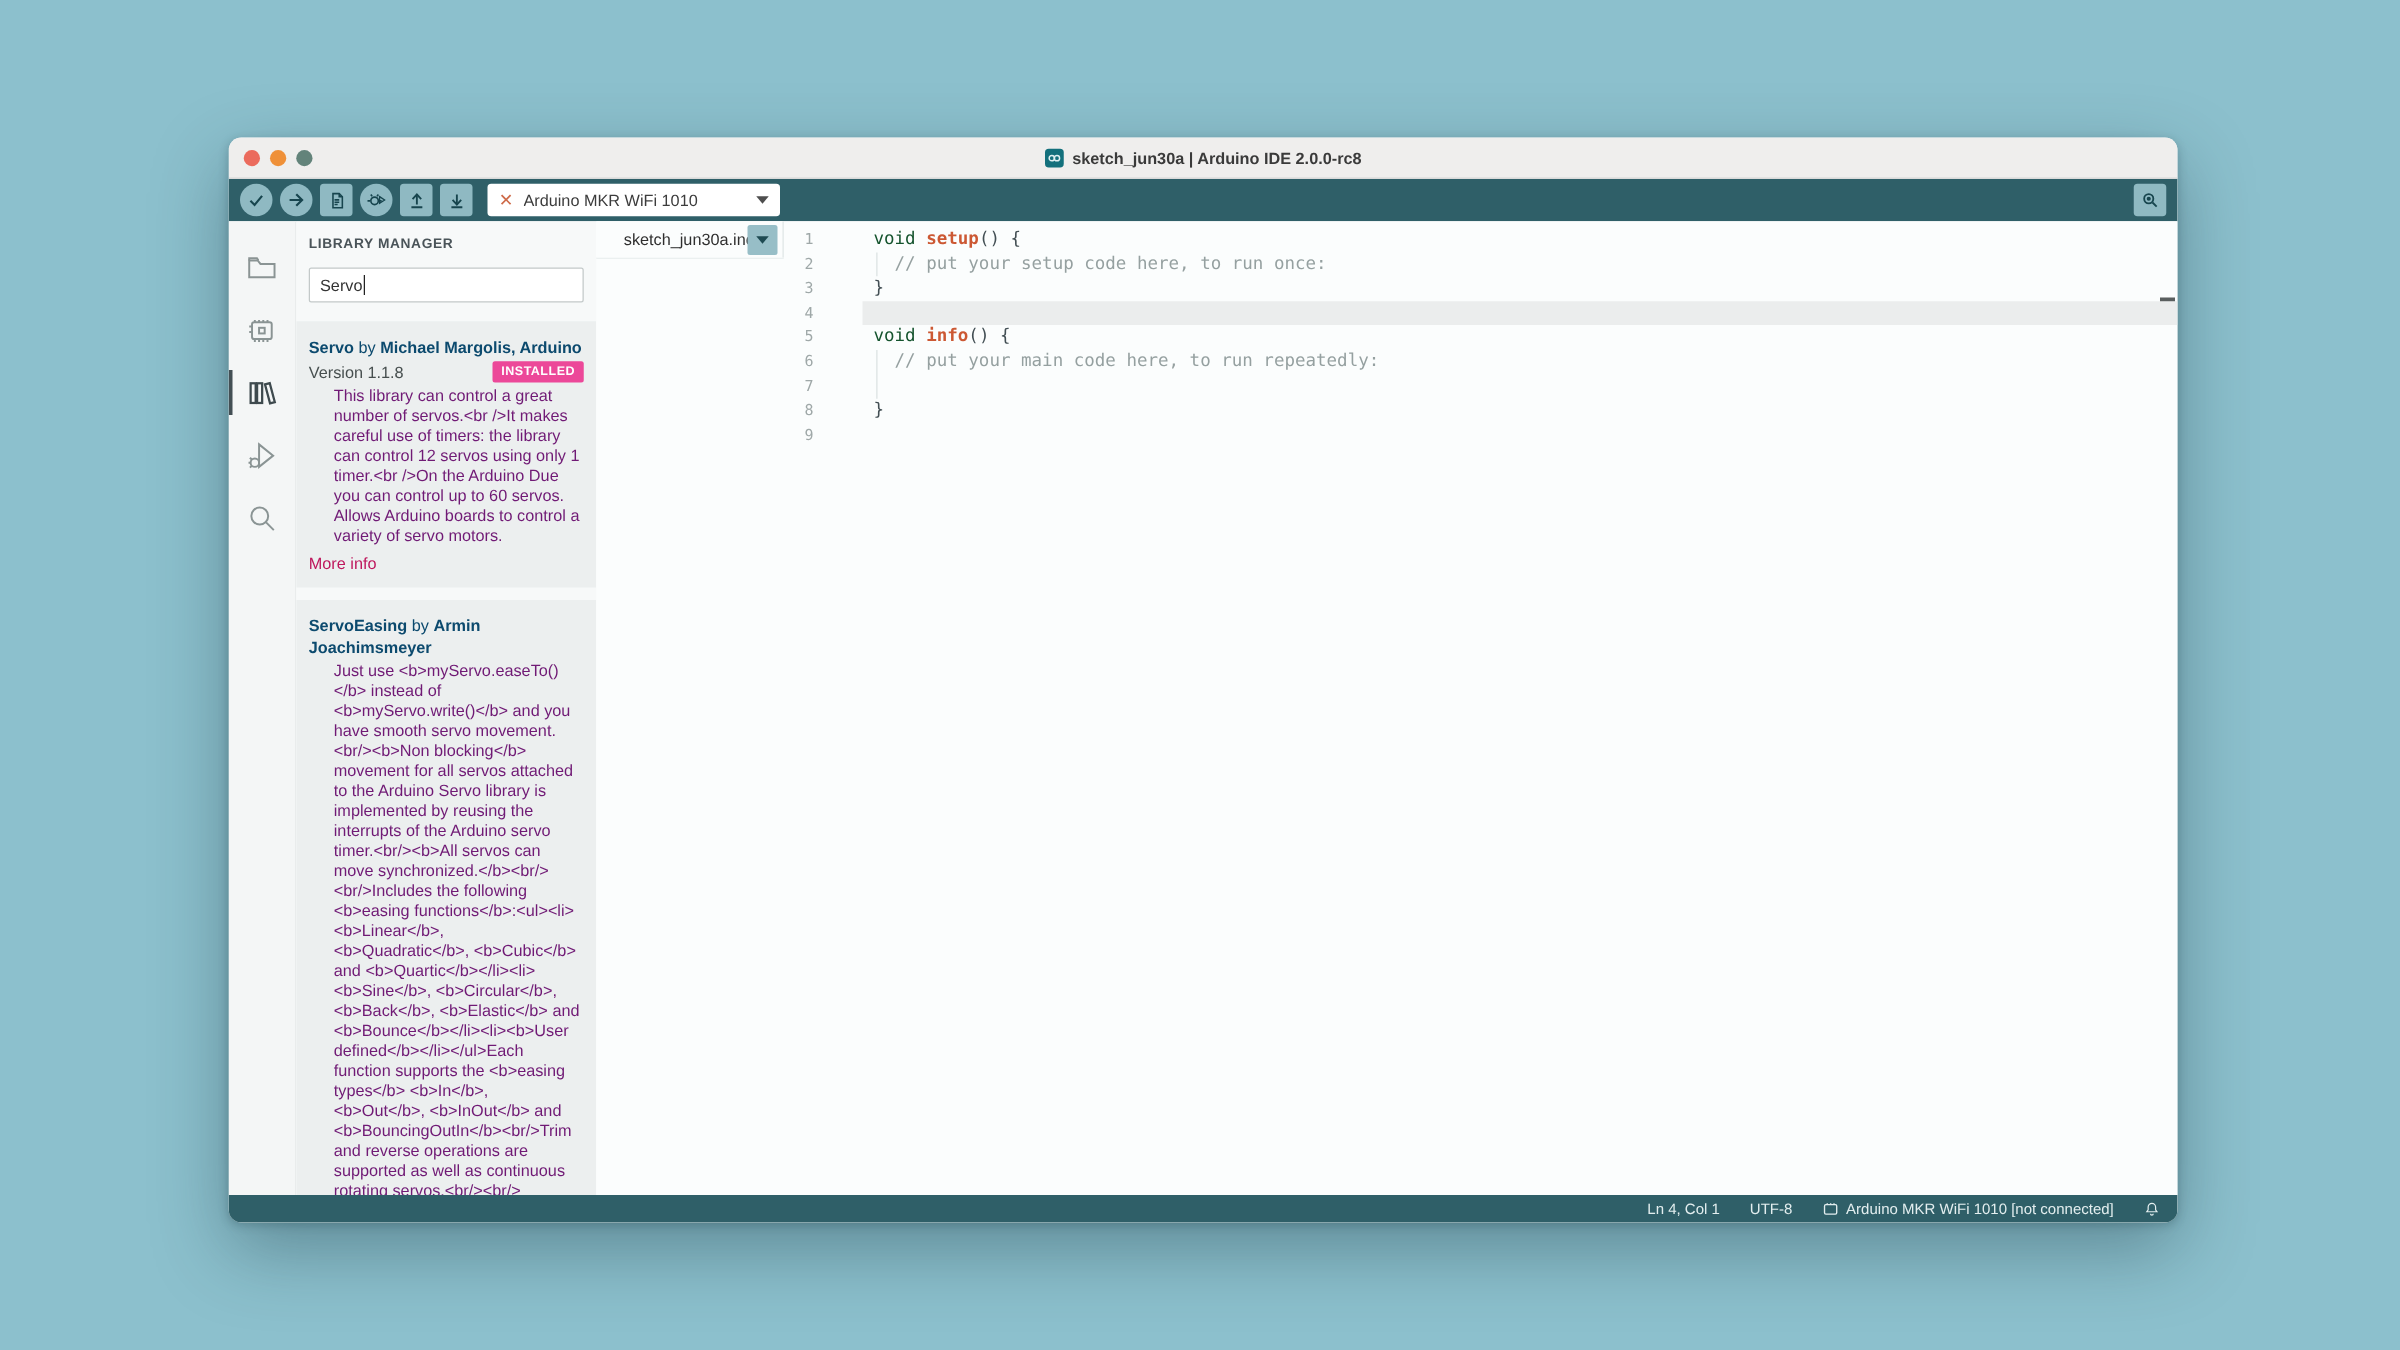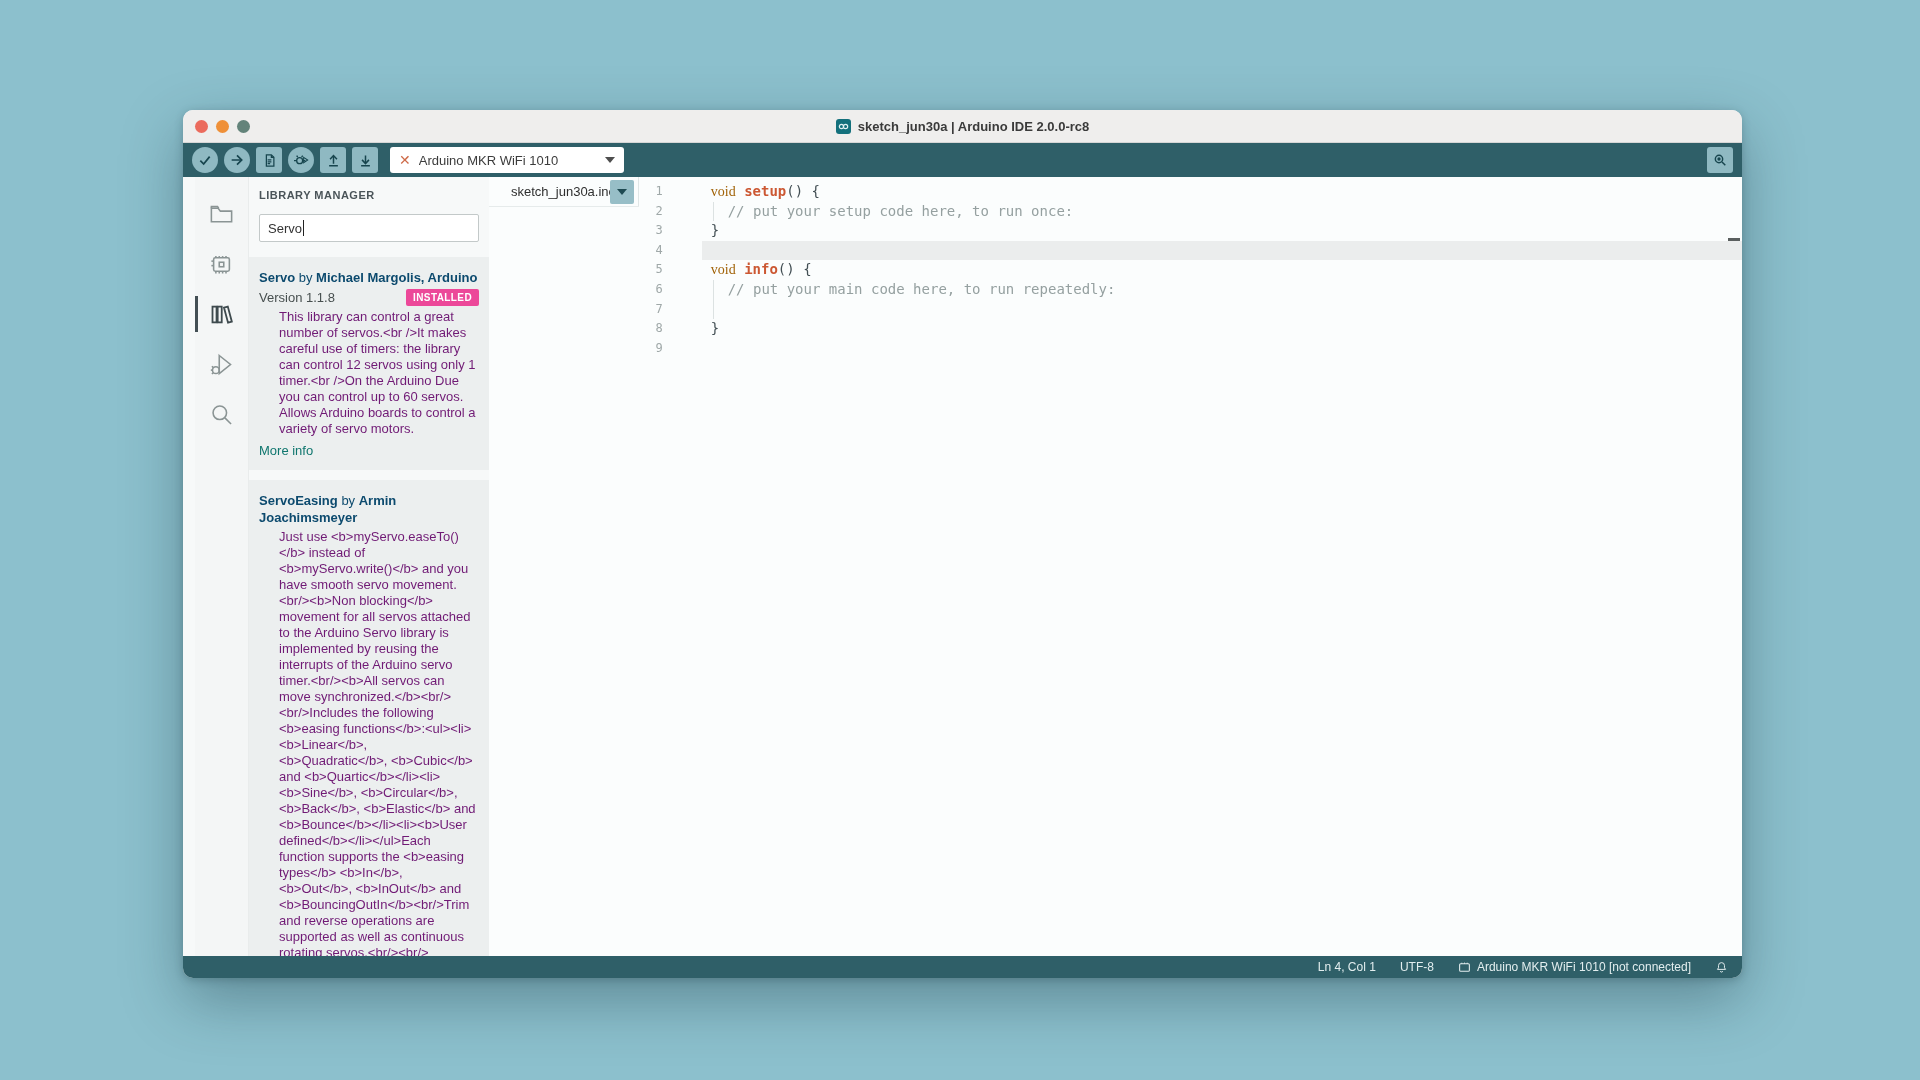--- a/index.html
+++ b/index.html
@@ -48,21 +48,21 @@
   .board-combo {
     height:26px; width:234px; margin-left:6px; background:#FFFFFF; border-radius:3px;
     display:flex; align-items:center; padding:0 9px; gap:8px; cursor:pointer;
   }
   .board-x { color:#CE6A48; font-size:14px; line-height:1; }
   .board-label { font-size:13px; color:#3C3C3C; flex:1; white-space:nowrap; overflow:hidden; }
   .caret-down { width:0; height:0; border-left:5px solid transparent;
     border-right:5px solid transparent; border-top:6px solid #4E4E4E; }
   .tb-right { margin-left:auto; }
   
-  .main { flex:1; display:flex; min-height:0;padding-left:12px; }
+  .main { flex:1; display:flex; min-height:0; }
   .activitybar {
     width:54px; background:#F4F6F6; border-right:1px solid #E9ECEC;
     display:flex; flex-direction:column; align-items:center; padding-top:12px; flex:0 0 auto;
   }
   .act-item { width:54px; height:50px; display:flex; align-items:center;
     justify-content:center; position:relative; cursor:pointer; }
   .act-item svg { stroke:#8A9494; }
   .act-item.active svg { stroke:#3E4A4E; }
   .act-item.active::before {
     content:""; position:absolute; left:0; top:7px; width:3px; height:36px; background:#434F54;
@@ -85,21 +85,21 @@
   .lib-card.clipped { flex:1; overflow:hidden; }
   .lib-title { font-size:13px; line-height:17px; color:#0c4a6e; margin-bottom:3px; }
   .lib-title b { font-weight:bold; }
   .version-row { display:flex; align-items:center; justify-content:space-between;
     font-size:13px; color:#474F4F; margin-bottom:3px; }
   .badge {
     background:#ec4899; color:#FFFFFF; font-size:10px; font-weight:bold;
     letter-spacing:.4px; padding:3px 7px; border-radius:2px;
   }
   .lib-desc { font-size:13px; line-height:16px; color:#701a75; word-wrap:break-word;margin-left:20px; }
-  .more-info { font-size:13px; color:#0f766e; margin-top:6px; cursor:pointer; }
+  .more-info { font-size:13px; color:#be185d; margin-top:6px; cursor:pointer; }
   
   .editor { flex:1; display:flex; flex-direction:row; min-width:0; background:#FBFDFD; position:relative; }
   .tabbar {
     height:30px; background:#ECF1F1; display:flex; align-items:stretch;
     border-bottom:1px solid #E6EBEB; flex:0 0 auto; position:relative;
   }
   .tab {
     background:#FBFDFD; padding:0 22px; display:flex; align-items:center;
     font-size:13px; color:#2F2F2F; border-right:1px solid #E0E6E6; cursor:pointer;
   }
@@ -111,21 +111,21 @@
   .tab-menu-btn .caret-down { border-top-color:#1E4A52; }
   .code-area { flex:1; padding-top:5px; position:relative; overflow:hidden;
     font-family:"DejaVu Sans Mono", monospace; }
   .code-line { display:flex; height:19.6px; line-height:19.6px; font-size:14px; }
   .gutter { width:63px; flex:0 0 auto; text-align:right; padding-right:39px;
     color:#9FA8A8; font-size:12px; }
   .code { flex:1; position:relative; padding-left:9px; white-space:pre; color:#434F54; }
   .code-line.current .code { background:#EBEDED; }
   .code-line.guide .code::before { content:""; position:absolute; left:11px; top:0;
     bottom:0; width:1px; background:#DCE2E2; }
-  .tk-kw { color:#a16207;font-family:Liberation Serif, serif; }
+  .tk-kw { color:#14532d; }
   .tk-fn { color:#CC5833;font-weight:bold; }
   .tk-cm { color:#95A0A0; }
   .tk-pl { color:#434F54; }
   .overview-mark { position:absolute; right:2px; top:61px; width:12px; height:3px;
     background:#5A5F5F; }
   
   .statusbar {
     height:22px; background:#2F5F68; display:flex; align-items:center;
     justify-content:flex-end; gap:24px; padding:0 14px; flex:0 0 auto;
     font-size:12px; color:#E3EEEF;text-align:right;

